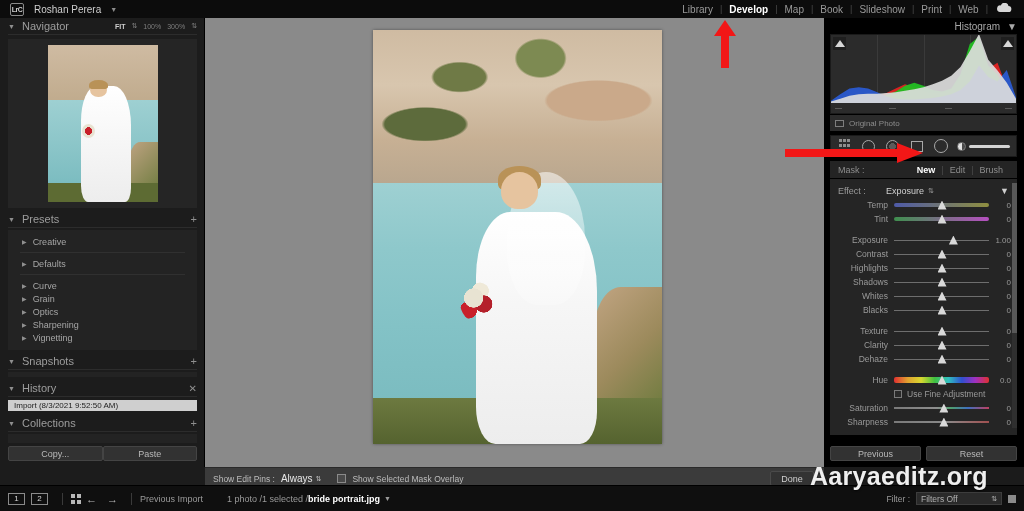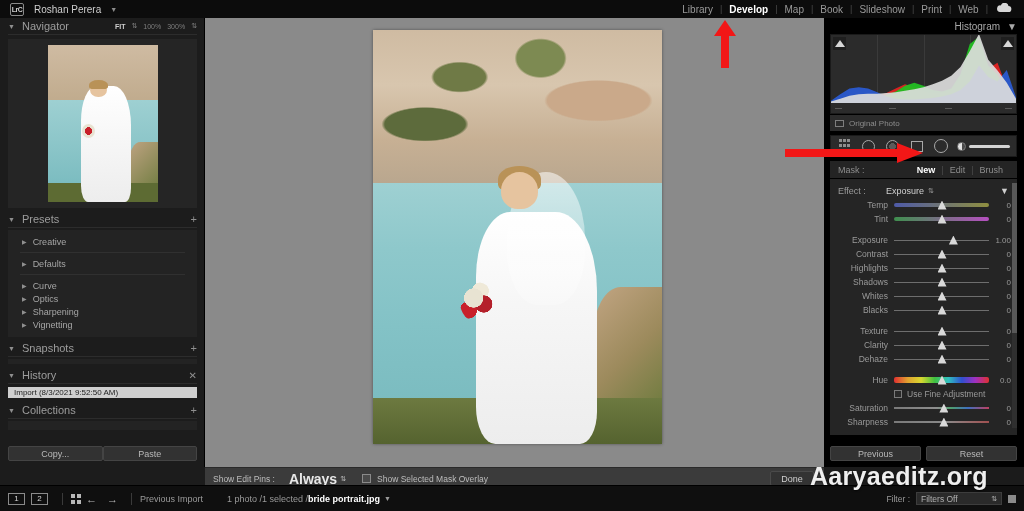--- a/index.html
+++ b/index.html
@@ -235,21 +235,21 @@
   }
   #rp-scroll i{ display:block; width:5px; height:150px; background:#585858; }
 
   
   #toolbar{
     position:absolute; left:205px; top:467px; width:619px; height:22px;
     background:#3b3b3b; display:flex; align-items:center; padding-left:8px;
     border-top:1px solid #2a2a2a;
   }
   #toolbar .tb-label{ color:#bdbdbd; font-size:8.5px; }
-  #pins-val{ color:#e8e8e8; font-size:14px; font-weight:bold; margin-left:14px; }
+  #pins-val{ color:#e8e8e8; font-size:10px; font-weight:normal; margin-left:6px; }
   #pins-step{ font-size:7px; color:#bdbdbd; margin-left:3px; }
   #overlay-chk{ width:9px; height:9px; border:1px solid #8a8a8a; background:#4a4a4a; margin-left:16px; }
   #overlay-label{ margin-left:6px; color:#bdbdbd; font-size:8.5px; }
   #done-btn{
     margin-left:auto; margin-right:10px; width:44px; height:15px;
     background:#333; border:1px solid #4a4a4a; border-radius:2px;
     display:flex; align-items:center; justify-content:center;
     color:#cfcfcf; font-size:9px;
   }
   #left-toolbar-bg{
@@ -370,20 +370,24 @@
           </div>
         <div class="hr"></div>
         <div class="preset-row">
             <span class="tri">▶</span>
             <span>Defaults</span>
           </div>
         <div class="hr"></div>
         <div class="preset-row">
             <span class="tri">▶</span>
             <span>Curve</span>
+          </div>
+        <div class="preset-row">
+            <span class="tri">▶</span>
+            <span>Grain</span>
           </div>
         <div class="preset-row">
             <span class="tri">▶</span>
             <span>Optics</span>
           </div>
         <div class="preset-row">
             <span class="tri">▶</span>
             <span>Sharpening</span>
           </div>
         <div class="preset-row">

